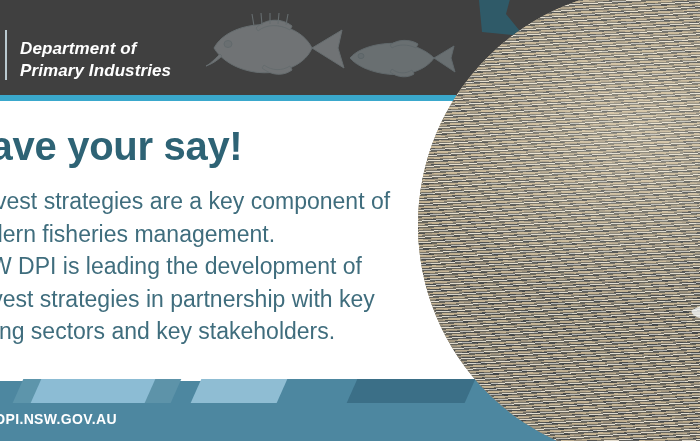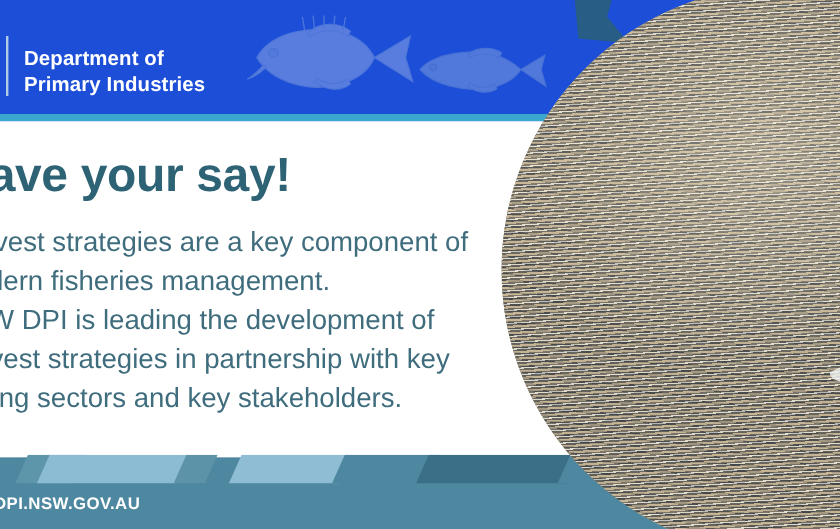--- a/index.html
+++ b/index.html
@@ -15,22 +15,23 @@
     background: #ffffff;
     font-family: "Liberation Sans", sans-serif;
   }
 
   
   .header-band {
     position: absolute;
     left: 0; top: 0;
     width: 700px;
     height: 117px;
-    background: #1d4ed8;
-    overflow: hidden;
+    background: #404040;
+    overflow: hidden;
+    font-style: italic;
   }
   .header-accent {
     position: absolute;
     left: 0; top: 95px;
     width: 700px;
     height: 6px;
     background: #3aa8cc;
   }
   .logo-rule {
     position: absolute;

